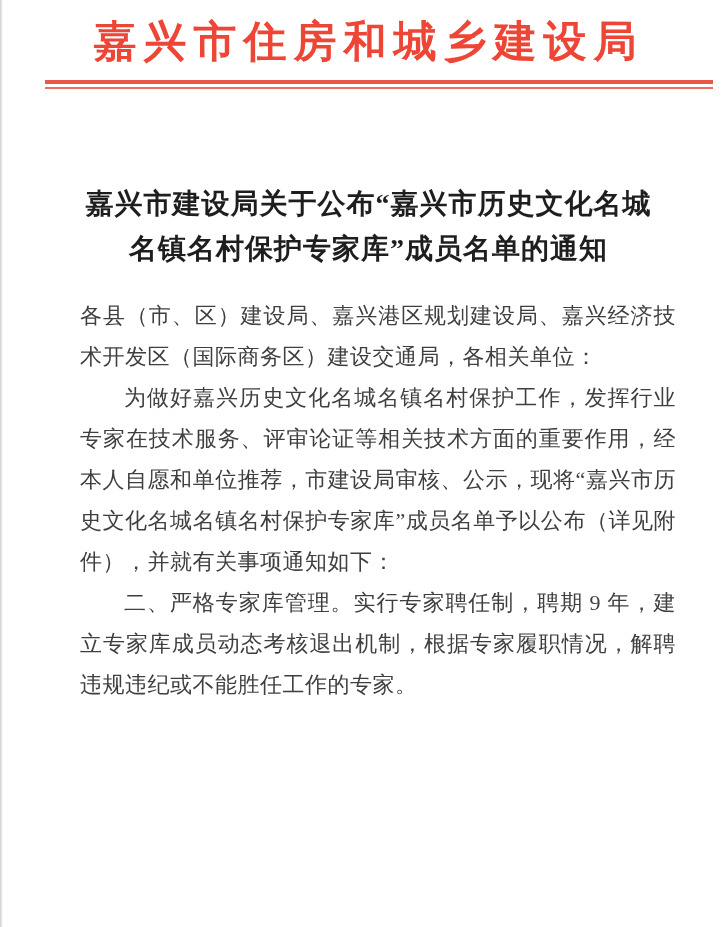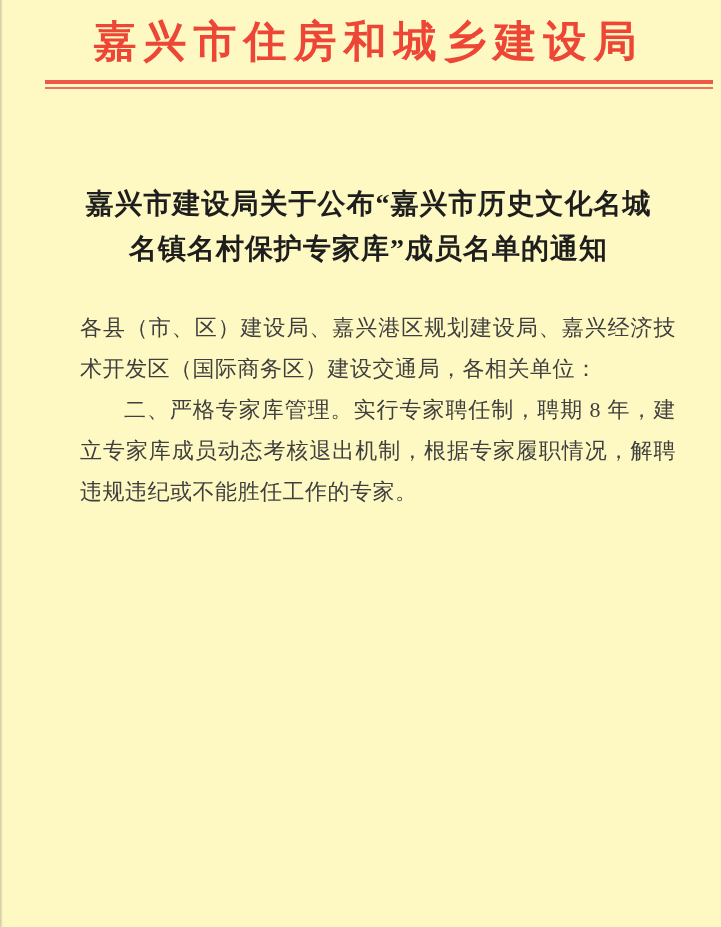--- a/index.html
+++ b/index.html
@@ -1,21 +1,21 @@
 <!DOCTYPE html>
 <html lang="zh"><head>
 <meta charset="utf-8">
 <style>
   html, body { margin: 0; padding: 0; background: #e9e9e9; }
   .page {
     position: relative;
     width: 721px;
     height: 927px;
     margin: 0 auto;
-    background: #fef9c3;
+    background: #ffffff;
     overflow: hidden;
     font-family: "Liberation Serif", "DejaVu Serif", serif;
   }
   
   .scan-edge {
     position: absolute;
     left: 0; top: 0; bottom: 0;
     width: 3px;
     background: linear-gradient(to right, rgba(60,60,60,0.25), rgba(60,60,60,0));
     pointer-events: none;
@@ -40,21 +40,21 @@
     margin-top: 92px;
     text-align: center;
     transform: translateX(8px);
     color: #1e1e1e;
     font-size: 28px;
     line-height: 45px;
     font-weight: bold;
     letter-spacing: 1px;
   }
   .doc-body {
-    margin-top: 36px;
+    margin-top: 24px;
     padding: 0 45px 0 80px;
     color: #3f3f3f;
     font-size: 22px;
     line-height: 41px;
     text-align: justify;
     letter-spacing: 0.5px;
   }
   .doc-body p { margin: 0; }
   .doc-body p.indent { text-indent: 2em; }
 </style>
@@ -71,15 +71,16 @@
     <div class="rule-thin"></div>
   </div>
 
   <div class="doc-title">
     <div>嘉兴市建设局关于公布“嘉兴市历史文化名城</div>
     <div>名镇名村保护专家库”成员名单的通知</div>
   </div>
 
   <div class="doc-body">
     <p>各县（市、区）建设局、嘉兴港区规划建设局、嘉兴经济技术开发区（国际商务区）建设交通局，各相关单位：</p>
-    <p class="indent">二、严格专家库管理。实行专家聘任制，聘期 8 年，建立专家库成员动态考核退出机制，根据专家履职情况，解聘违规违纪或不能胜任工作的专家。</p>
+    <p class="indent">为做好嘉兴历史文化名城名镇名村保护工作，发挥行业专家在技术服务、评审论证等相关技术方面的重要作用，经本人自愿和单位推荐，市建设局审核、公示，现将“嘉兴市历史文化名城名镇名村保护专家库”成员名单予以公布（详见附件），并就有关事项通知如下：</p>
+    <p class="indent">二、严格专家库管理。实行专家聘任制，聘期 9 年，建立专家库成员动态考核退出机制，根据专家履职情况，解聘违规违纪或不能胜任工作的专家。</p>
   </div>
 </div>
 
 </body></html>

